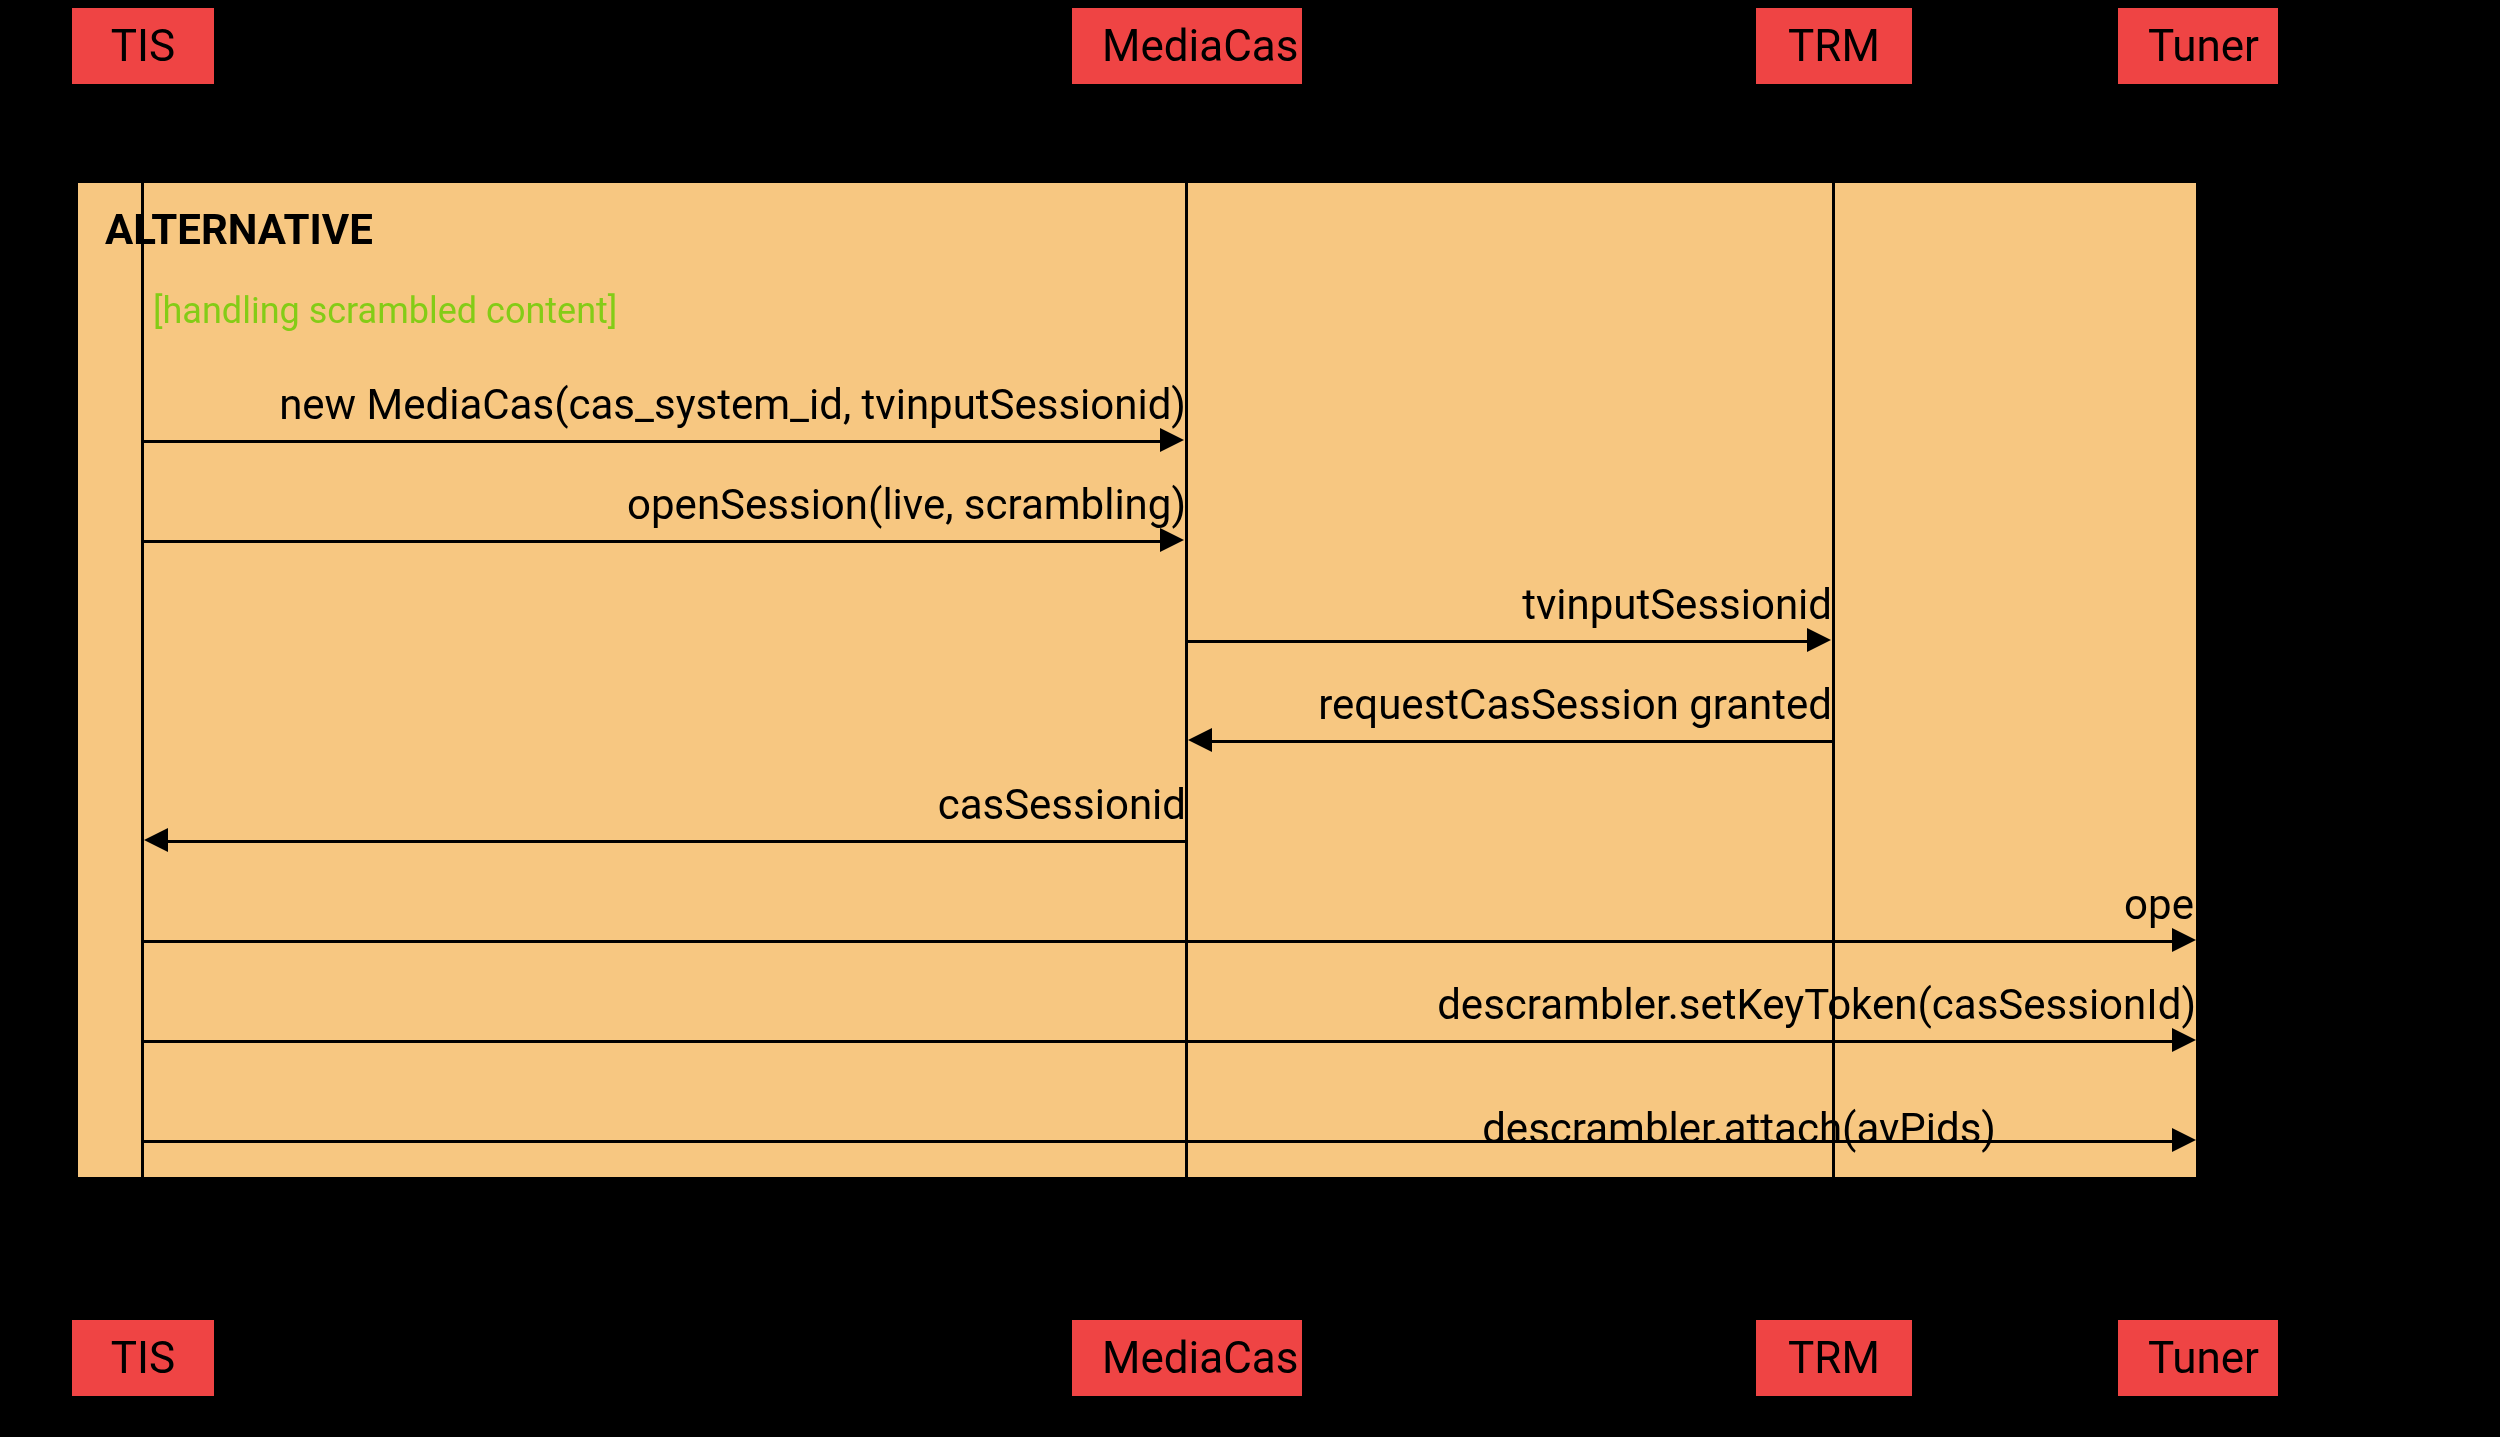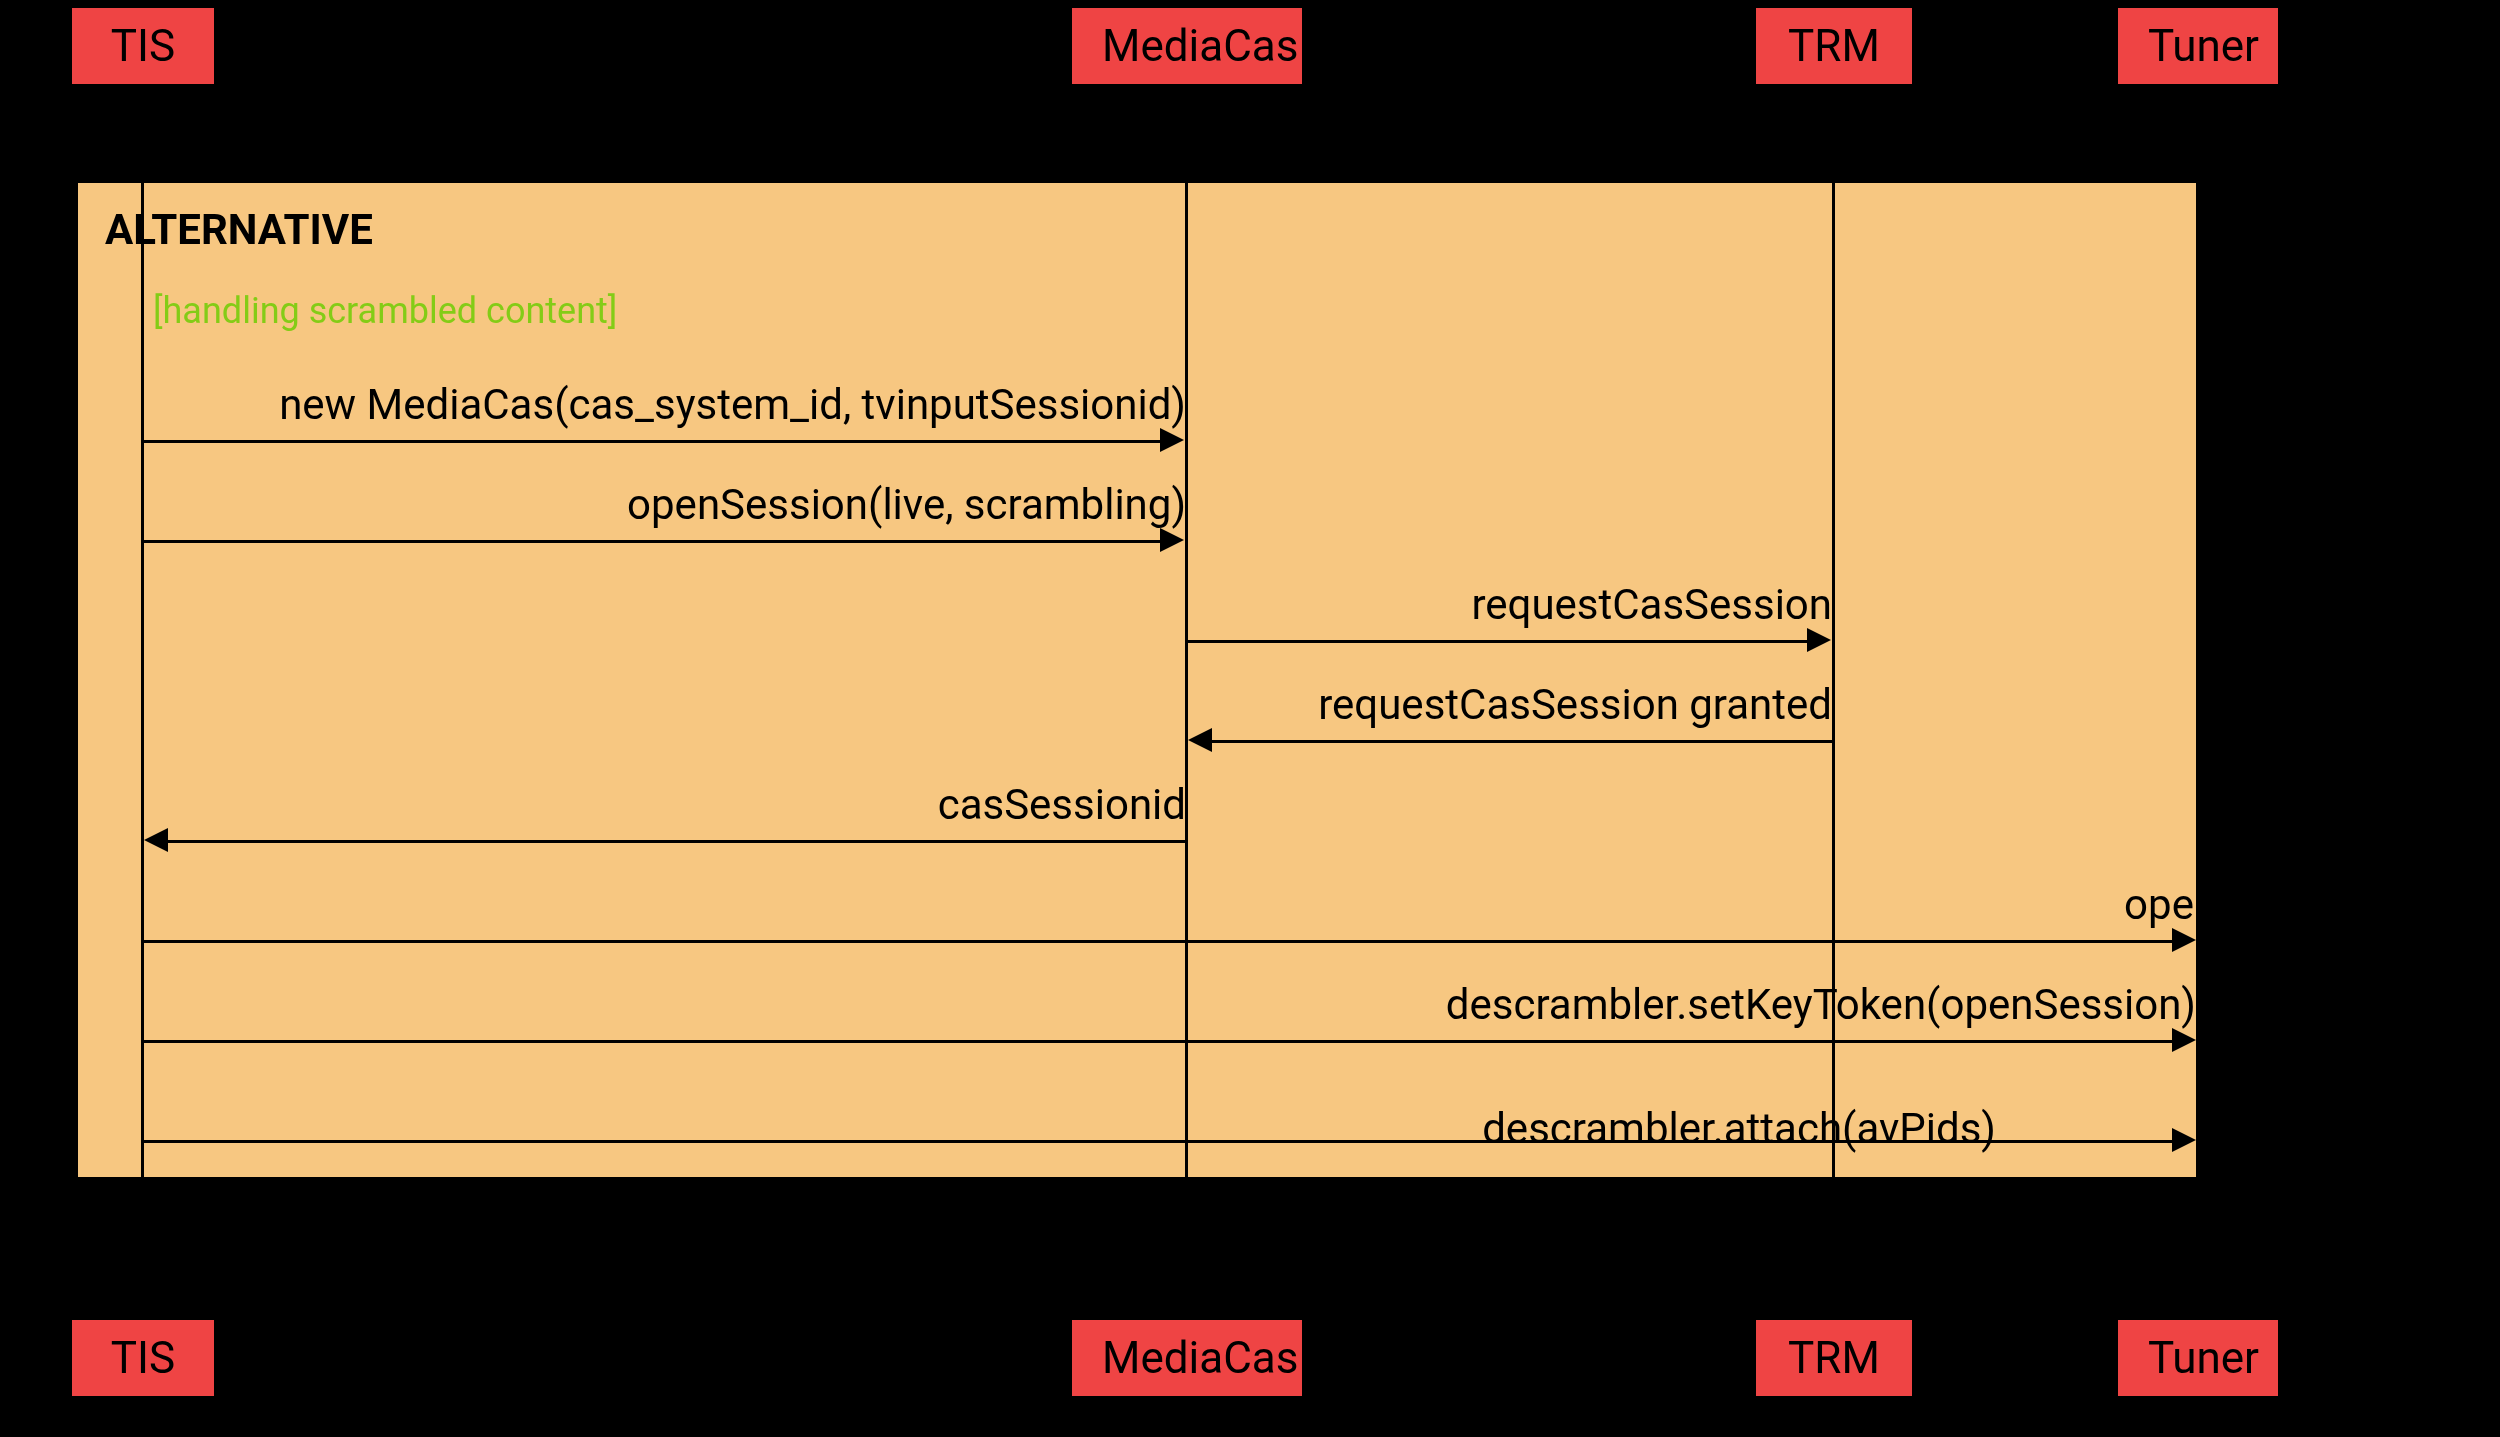--- a/index.html
+++ b/index.html
@@ -92,35 +92,35 @@
 <div class="guard-label" style="left:105px; top:290px;">[handling scrambled content]</div>
 
 <div class="msg-label" style="left:142px; top:380px; width:1044px;">new MediaCas(cas_system_id, tvinputSessionid)</div>
 <div class="arrow-line" style="left:142px; top:440px; width:1020px;"></div>
 <div class="arrow-head-right" style="left:1160px; top:428px;"></div>
 
 <div class="msg-label" style="left:142px; top:480px; width:1044px;">openSession(live, scrambling)</div>
 <div class="arrow-line" style="left:142px; top:540px; width:1020px;"></div>
 <div class="arrow-head-right" style="left:1160px; top:528px;"></div>
 
-<div class="msg-label" style="left:1186px; top:580px; width:646px;">requestCasSession</div>
+<div class="msg-label" style="left:1186px; top:580px; width:646px;">tvinputSessionid</div>
 <div class="arrow-line" style="left:1186px; top:640px; width:623px;"></div>
 <div class="arrow-head-right" style="left:1807px; top:628px;"></div>
 
 <div class="msg-label" style="left:1186px; top:680px; width:646px;">requestCasSession granted</div>
 <div class="arrow-line" style="left:1210px; top:740px; width:623px;"></div>
 <div class="arrow-head-left" style="left:1188px; top:728px;"></div>
 
 <div class="msg-label" style="left:142px; top:780px; width:1044px;">casSessionid</div>
 <div class="arrow-line" style="left:166px; top:840px; width:1020px;"></div>
 <div class="arrow-head-left" style="left:144px; top:828px;"></div>
 
 <div class="msg-label" style="left:142px; top:880px; width:2312px;">openDescrambler</div>
 <div class="arrow-line" style="left:142px; top:940px; width:2032px;"></div>
 <div class="arrow-head-right" style="left:2172px; top:928px;"></div>
 
-<div class="msg-label" style="left:142px; top:980px; width:2054px;">descrambler.setKeyToken(openSession)</div>
+<div class="msg-label" style="left:142px; top:980px; width:2054px;">descrambler.setKeyToken(casSessionId)</div>
 <div class="arrow-line" style="left:142px; top:1040px; width:2032px;"></div>
 <div class="arrow-head-right" style="left:2172px; top:1028px;"></div>
 
 <div class="msg-label" style="left:142px; top:1080px; width:1854px;margin-top:24px;">descrambler.attach(avPids)</div>
 <div class="arrow-line" style="left:142px; top:1140px; width:2032px;"></div>
 <div class="arrow-head-right" style="left:2172px; top:1128px;"></div>
 
 </body></html>

